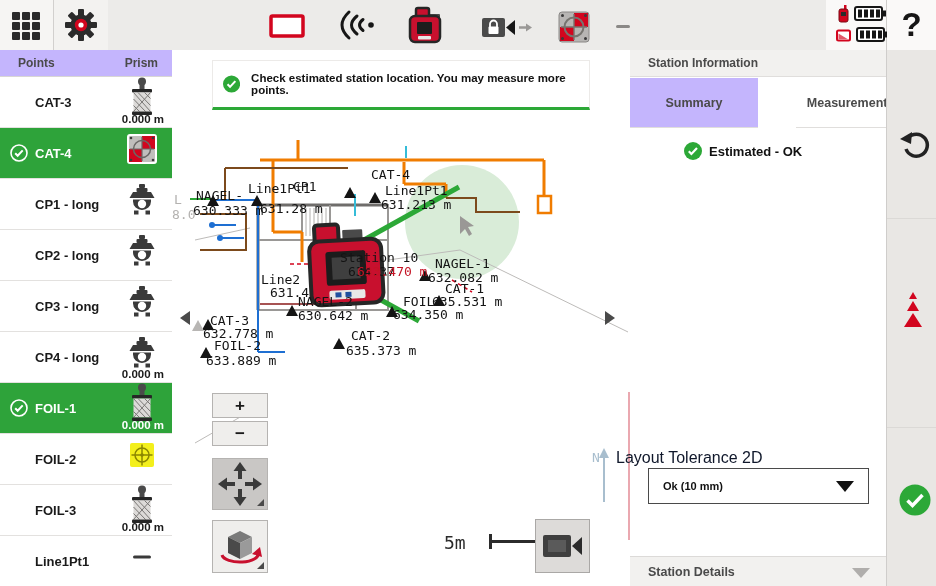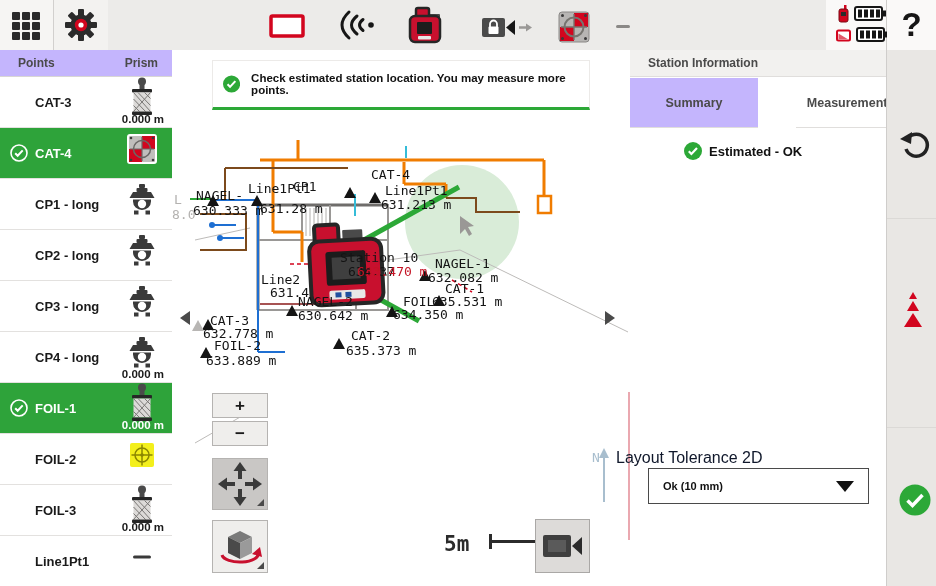--- a/index.html
+++ b/index.html
@@ -39,21 +39,21 @@
           border-bottom:3px solid #2ca837;display:flex;align-items:center;gap:11px;padding-left:10px;box-sizing:border-box;}
   .banner-text{font-size:11.5px;font-weight:bold;color:#111;}
   .arrow-left{left:180px;top:311px;width:0;height:0;border-top:7px solid transparent;border-bottom:7px solid transparent;border-right:10px solid #4a4a4a;}
   .arrow-right{left:605px;top:311px;width:0;height:0;border-top:7px solid transparent;border-bottom:7px solid transparent;border-left:10px solid #4a4a4a;}
   .mbtn{box-sizing:border-box;background:#efeeec;border:1px solid #b5b3b1;display:flex;align-items:center;justify-content:center;}
   .zbtn{left:212px;width:56px;height:25px;font-size:17px;font-weight:bold;color:#1a1a1a;}
   .panbtn{left:212px;top:458px;width:56px;height:52px;background:#c9c7c5;}
   .rotbtn{left:212px;top:520px;width:56px;height:53px;}
   .corner:after{content:"";position:absolute;right:3px;bottom:3px;
     border-left:7px solid transparent;border-bottom:7px solid #4a4a4a;}
-  .scale-label{left:444px;top:532px;font-family:"DejaVu Sans Mono",monospace;font-size:21px;color:#2b2b2b;font-weight:bold;}
+  .scale-label{left:444px;top:532px;font-family:"DejaVu Sans Mono",monospace;font-size:18px;color:#2b2b2b;}
   .scale-line{left:490px;top:540px;width:46px;height:3px;background:#2b2b2b;}
   .scale-tick{left:489px;top:534px;width:3px;height:15px;background:#2b2b2b;}
   .cambtn{left:535px;top:519px;width:55px;height:54px;background:#dddbd9;border:1px solid #aaa8a6;}
   
   .rpanel{left:630px;top:50px;width:256px;height:536px;background:#fff;}
   .rp-head{left:630px;top:50px;width:256px;height:27px;background:#f2f1ef;border-bottom:1px solid #e0dedc;
            font-size:12px;font-weight:bold;color:#4a4a4a;line-height:27px;padding-left:18px;box-sizing:border-box;}
   .tab{top:78px;width:128px;height:50px;display:flex;align-items:center;justify-content:center;
        font-size:12.5px;font-weight:bold;color:#4a4a4a;border-bottom:1px solid #e0dedc;box-sizing:border-box;}
   .tab.active{background:#c4b5fd;}
@@ -537,20 +537,24 @@
       <circle cx="9" cy="9" r="9" fill="#2ca837"></circle>
       <path d="M4.8,9.3l2.6,2.7l5.6,-6" fill="none" stroke="#fff" stroke-width="2.2"></path>
     </svg>
     <span class="status-text">Estimated - OK</span>
   </div>
   <div class="abs tol-label">Layout Tolerance 2D</div>
   <div class="abs dropdown">
     <span class="dd-value">Ok (10 mm)</span>
     <span class="caret"></span>
   </div>
+  <div class="abs details-bar">
+    <span class="details-text">Station Details</span>
+    <span class="details-caret"></span>
+  </div>
 
   <div class="abs rail"></div>
   <div class="abs rail-div" style="top:218px"></div>
   <div class="abs rail-div" style="top:427px"></div>
   <div class="abs" style="left:898px;top:126px">
     <svg width="36" height="36" viewBox="0 0 36 36">
       <g transform="translate(19,18)">
         <path d="M-9,-6A11,11 0 1 1 -11,5" fill="none" stroke="#222" stroke-width="3.5"></path>
         <polygon points="-17,-5 -5,-12 -6,0" fill="#222"></polygon>
       </g>

